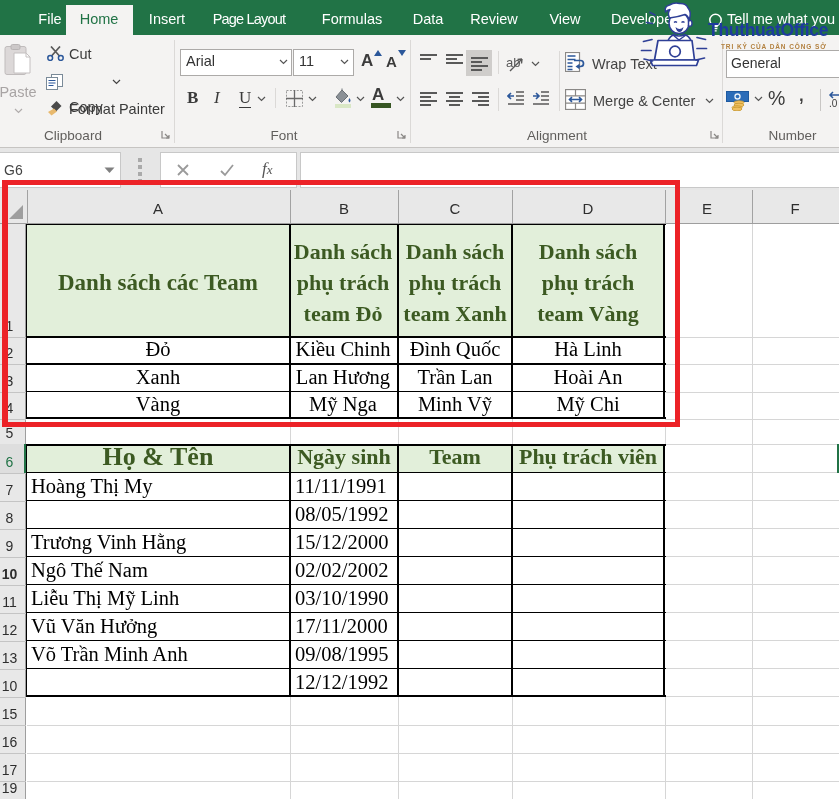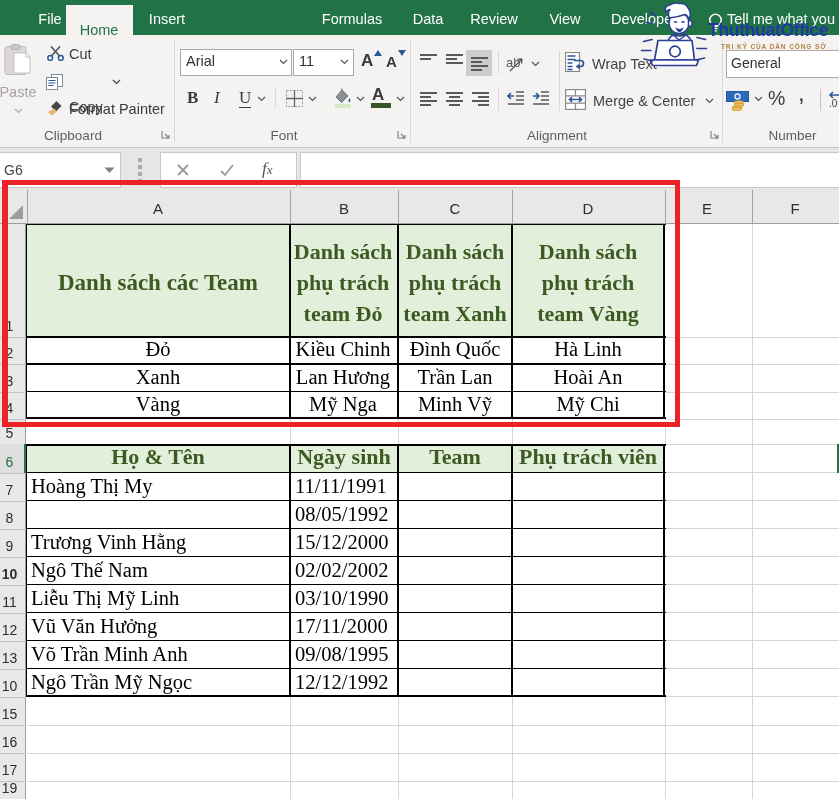--- a/index.html
+++ b/index.html
@@ -10,22 +10,23 @@
 .ser{font-family:"Liberation Serif",serif;}
 .ctxt{position:absolute;font-family:"Liberation Serif",serif;font-size:20.5px;color:#000;white-space:nowrap;}
 .hgrn{color:#3c5a22;font-weight:bold;}
 .cnum{position:absolute;font-size:14px;color:#2e2e2e;}
 </style></head><body>
 <div id="app">
 
 <div class="ab" style="left:0;top:0;width:839px;height:35px;background:#217346;"></div>
 <div class="ab" style="left:66px;top:5px;width:67px;height:30px;background:#f4f3f2;"></div>
 <div class="tab" style="left:50px;transform:translateX(-50%);color:#fff;">File</div>
-<div class="tab" style="left:99px;transform:translateX(-50%);color:#217346;margin-top:11px;">Home</div>
+<div class="tab" style="left:99px;transform:translateX(-50%);color:#217346;">Home</div>
 <div class="tab" style="left:167px;transform:translateX(-50%);color:#fff;">Insert</div>
+<div class="tab" style="left:249px;transform:translateX(-50%);color:#fff;letter-spacing:-0.8px;">Page Layout</div>
 <div class="tab" style="left:352px;transform:translateX(-50%);color:#fff;">Formulas</div>
 <div class="tab" style="left:428px;transform:translateX(-50%);color:#fff;">Data</div>
 <div class="tab" style="left:494px;transform:translateX(-50%);color:#fff;">Review</div>
 <div class="tab" style="left:565px;transform:translateX(-50%);color:#fff;">View</div>
 <div class="tab" style="left:644px;transform:translateX(-50%);color:#fff;">Developer</div>
 <svg class="ab" style="left:708px;top:13px;" width="16" height="19" viewBox="0 0 16 19">
 <circle cx="7.5" cy="7" r="5.7" fill="none" stroke="#fff" stroke-width="1.5"></circle>
 <path d="M5.3 13.5 h4.4 M5.6 15.7 h3.8 M6.3 17.8 h2.4" stroke="#fff" stroke-width="1.3" fill="none"></path>
 </svg>
 <div class="tab" style="left:727px;color:#fff;">Tell me what you w</div>
@@ -353,38 +354,37 @@
 <div class="blk" style="left:25.5px;top:583.5px;width:640.0px;height:1.5px;"></div>
 <div class="blk" style="left:25.5px;top:611.5px;width:640.0px;height:1.5px;"></div>
 <div class="blk" style="left:25.5px;top:639.5px;width:640.0px;height:1.5px;"></div>
 <div class="blk" style="left:25.5px;top:667.5px;width:640.0px;height:1.5px;"></div>
 <div class="blk" style="left:25.5px;top:695px;width:640.0px;height:2px;"></div>
 <div class="blk" style="left:25.5px;top:443.5px;width:1.5px;height:253.5px;"></div>
 <div class="blk" style="left:289px;top:443.5px;width:2px;height:253.5px;"></div>
 <div class="blk" style="left:396.5px;top:443.5px;width:2px;height:253.5px;"></div>
 <div class="blk" style="left:510.5px;top:443.5px;width:2px;height:253.5px;"></div>
 <div class="blk" style="left:663px;top:443.5px;width:2px;height:253.5px;"></div>
-<div class="ctxt hgrn" style="left:158px;top:458px;transform:translate(-50%,-52%);font-size:22px;">Họ &amp; Tên</div>
+<div class="ctxt hgrn" style="left:158px;top:458px;transform:translate(-50%,-52%);font-size:26px;">Họ &amp; Tên</div>
 <div class="ctxt hgrn" style="left:344px;top:458px;transform:translate(-50%,-52%);font-size:22px;">Ngày sinh</div>
 <div class="ctxt hgrn" style="left:455px;top:458px;transform:translate(-50%,-52%);font-size:22px;">Team</div>
 <div class="ctxt" style="left:31px;top:486.5px;transform:translateY(-52%);">Hoàng Thị My</div>
 <div class="ctxt hgrn" style="left:588px;top:458px;transform:translate(-50%,-52%);font-size:22px;">Phụ trách viên</div>
 <div class="ctxt" style="left:295px;top:486.5px;transform:translateY(-52%);">11/11/1991</div>
 <div class="ctxt" style="left:295px;top:514.5px;transform:translateY(-52%);">08/05/1992</div>
 <div class="ctxt" style="left:31px;top:542.5px;transform:translateY(-52%);">Trương Vinh Hằng</div>
 <div class="ctxt" style="left:295px;top:542.5px;transform:translateY(-52%);">15/12/2000</div>
 <div class="ctxt" style="left:31px;top:570.5px;transform:translateY(-52%);">Ngô Thế Nam</div>
 <div class="ctxt" style="left:295px;top:570.5px;transform:translateY(-52%);">02/02/2002</div>
 <div class="ctxt" style="left:31px;top:598.5px;transform:translateY(-52%);">Liễu Thị Mỹ Linh</div>
 <div class="ctxt" style="left:295px;top:598.5px;transform:translateY(-52%);">03/10/1990</div>
 <div class="ctxt" style="left:31px;top:626.5px;transform:translateY(-52%);">Vũ Văn Hưởng</div>
 <div class="ctxt" style="left:295px;top:626.5px;transform:translateY(-52%);">17/11/2000</div>
 <div class="ctxt" style="left:31px;top:654.5px;transform:translateY(-52%);">Võ Trần Minh Anh</div>
 <div class="ctxt" style="left:295px;top:654.5px;transform:translateY(-52%);">09/08/1995</div>
-<div class="ctxt" style="left:31px;top:682.5px;transform:translateY(-52%);">Ngô Trần Mỹ Ngọc</div>
 <div class="ctxt" style="left:295px;top:682.5px;transform:translateY(-52%);">12/12/1992</div>
 <div class="ab" style="left:836.5px;top:443.5px;width:2.5px;height:29px;background:#217346;"></div>
 <div class="ab" style="left:2px;top:179.5px;width:678px;height:247px;border:5.5px solid #ec2227;border-left-width:6px;box-sizing:border-box;"></div>
 <svg class="ab" style="left:630px;top:0;" width="209" height="90" viewBox="630 0 209 90">
 <g stroke="#2e3f96" fill="#fff" stroke-width="1.5" stroke-linecap="round" stroke-linejoin="round">
 <ellipse cx="679" cy="23" rx="10" ry="10.5"></ellipse>
 <path d="M669.5 18 q-2.5 -5 0.5 -8.5 q-3 0.5 -4.5 2.5 q-1.5 -5.5 4 -7 q5 -3 10 -1.5 q6.5 -0.5 8.5 4.5 q3 3.5 2 8.5 l-0.7 3.5 q-1.5 -4.5 -4.3 -5.5 q-7 2.5 -15.5 3.5 z"></path>
 <path d="M688.5 21 q3.5 -2 3.5 2.5 q0 3.5 -3.5 2.5 z"></path>
 <path d="M673 34.5 q6 3 12 0 l2 6 l-8 4 l-8 -4 z"></path>
 <path d="M667 44 q1 -6 6 -9 l6 5 l7 -5 q5 3 6 9 z"></path>

